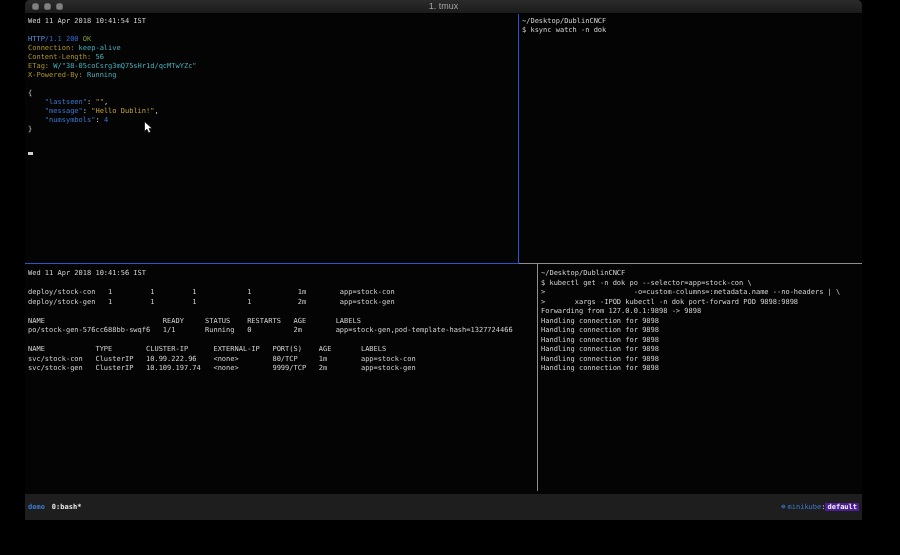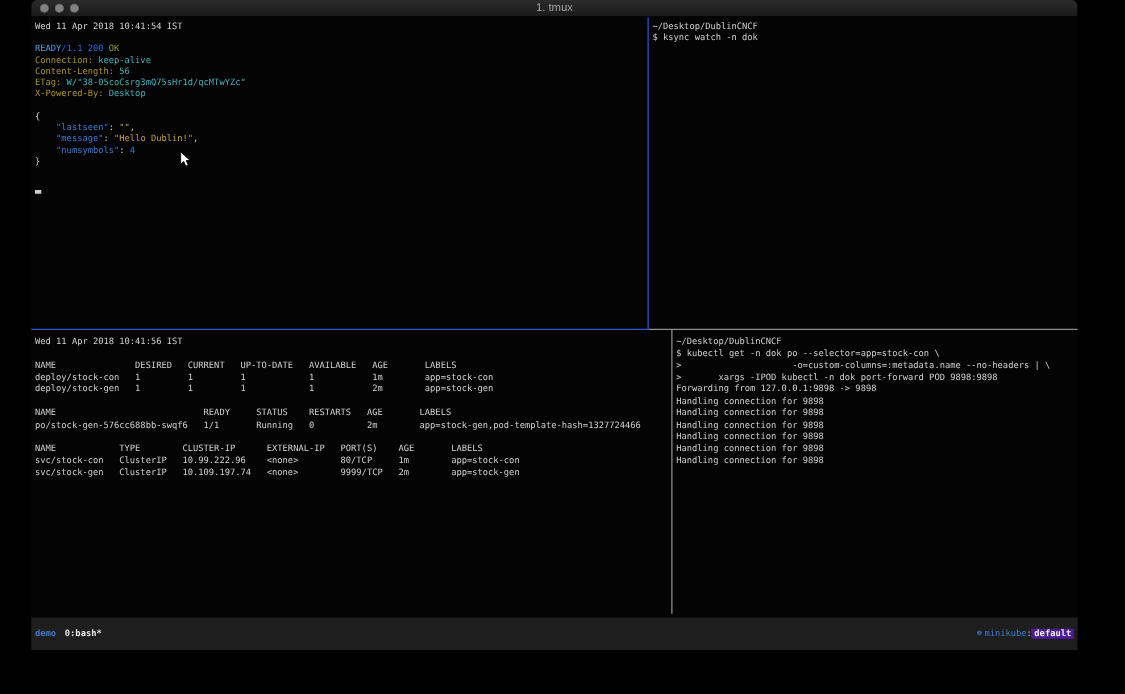--- a/index.html
+++ b/index.html
@@ -72,43 +72,42 @@
       <span class="light"></span>
       <span class="light"></span>
     </div>
     <div class="titletext">1. tmux</div>
   </div>
 
   <div class="tmux">
     <div class="pane pane-tl">
         <div class="tline"><span class="c-fg">Wed 11 Apr 2018 10:41:54 IST</span></div>
         <div class="tline">&nbsp;</div>
-        <div class="tline"><span class="c-ka">READY</span><span class="c-kb">/1.1 200 </span><span class="c-ok">OK</span></div>
+        <div class="tline"><span class="c-ka">HTTP</span><span class="c-kb">/1.1 200 </span><span class="c-ok">OK</span></div>
         <div class="tline"><span class="c-hn">Connection:</span><span class="c-fg"> </span><span class="c-hv">keep-alive</span></div>
         <div class="tline"><span class="c-hn">Content-Length:</span><span class="c-fg"> </span><span class="c-hv">56</span></div>
         <div class="tline"><span class="c-hn">ETag:</span><span class="c-fg"> </span><span class="c-hv">W/"38-05coCsrg3mQ75sHr1d/qcMTwYZc"</span></div>
-        <div class="tline"><span class="c-hn">X-Powered-By:</span><span class="c-fg"> </span><span class="c-hv">Desktop</span></div>
+        <div class="tline"><span class="c-hn">X-Powered-By:</span><span class="c-fg"> </span><span class="c-hv">Running</span></div>
         <div class="tline">&nbsp;</div>
         <div class="tline"><span class="c-fg">{</span></div>
         <div class="tline"><span class="c-fg">    </span><span class="c-key">"lastseen"</span><span class="c-fg">: </span><span class="c-str">""</span><span class="c-fg">,</span></div>
         <div class="tline"><span class="c-fg">    </span><span class="c-key">"message"</span><span class="c-fg">: </span><span class="c-str">"Hello Dublin!"</span><span class="c-fg">,</span></div>
         <div class="tline"><span class="c-fg">    </span><span class="c-key">"numsymbols"</span><span class="c-fg">: </span><span class="c-num">4</span></div>
         <div class="tline"><span class="c-fg">}</span></div>
         <div class="tline">&nbsp;</div>
         <div class="tline">&nbsp;</div>
         <div class="tline"><span class="c-cur"> </span></div>
       </div>
     <div class="pane pane-tr">
         <div class="tline"><span class="c-fg">~/Desktop/DublinCNCF</span></div>
         <div class="tline"><span class="c-fg">$ ksync watch -n dok</span></div>
       </div>
     <div class="pane pane-bl">
         <div class="tline"><span class="c-fg">Wed 11 Apr 2018 10:41:56 IST</span></div>
         <div class="tline">&nbsp;</div>
-        <div class="tline"><span class="c-fg">NAME               DESIRED   CURRENT   UP-TO-DATE   AVAILABLE   AGE       LABELS</span></div>
         <div class="tline"><span class="c-fg">deploy/stock-con   1         1         1            1           1m        app=stock-con</span></div>
         <div class="tline"><span class="c-fg">deploy/stock-gen   1         1         1            1           2m        app=stock-gen</span></div>
         <div class="tline">&nbsp;</div>
         <div class="tline"><span class="c-fg">NAME                            READY     STATUS    RESTARTS   AGE       LABELS</span></div>
         <div class="tline"><span class="c-fg">po/stock-gen-576cc688bb-swqf6   1/1       Running   0          2m        app=stock-gen,pod-template-hash=1327724466</span></div>
         <div class="tline">&nbsp;</div>
         <div class="tline"><span class="c-fg">NAME            TYPE        CLUSTER-IP      EXTERNAL-IP   PORT(S)    AGE       LABELS</span></div>
         <div class="tline"><span class="c-fg">svc/stock-con   ClusterIP   10.99.222.96    &lt;none&gt;        80/TCP     1m        app=stock-con</span></div>
         <div class="tline"><span class="c-fg">svc/stock-gen   ClusterIP   10.109.197.74   &lt;none&gt;        9999/TCP   2m        app=stock-gen</span></div>
       </div>

